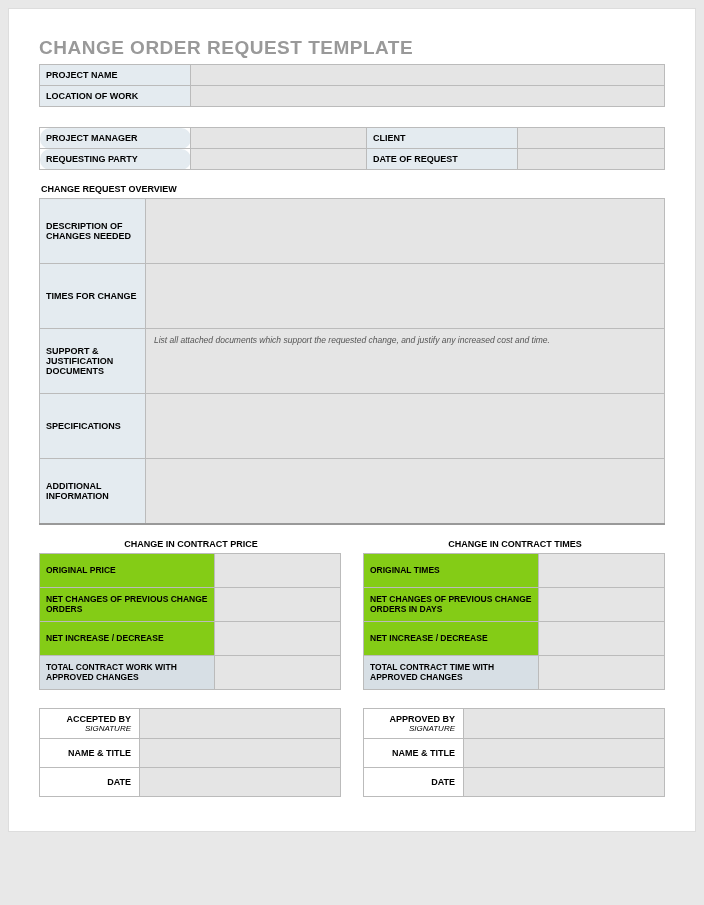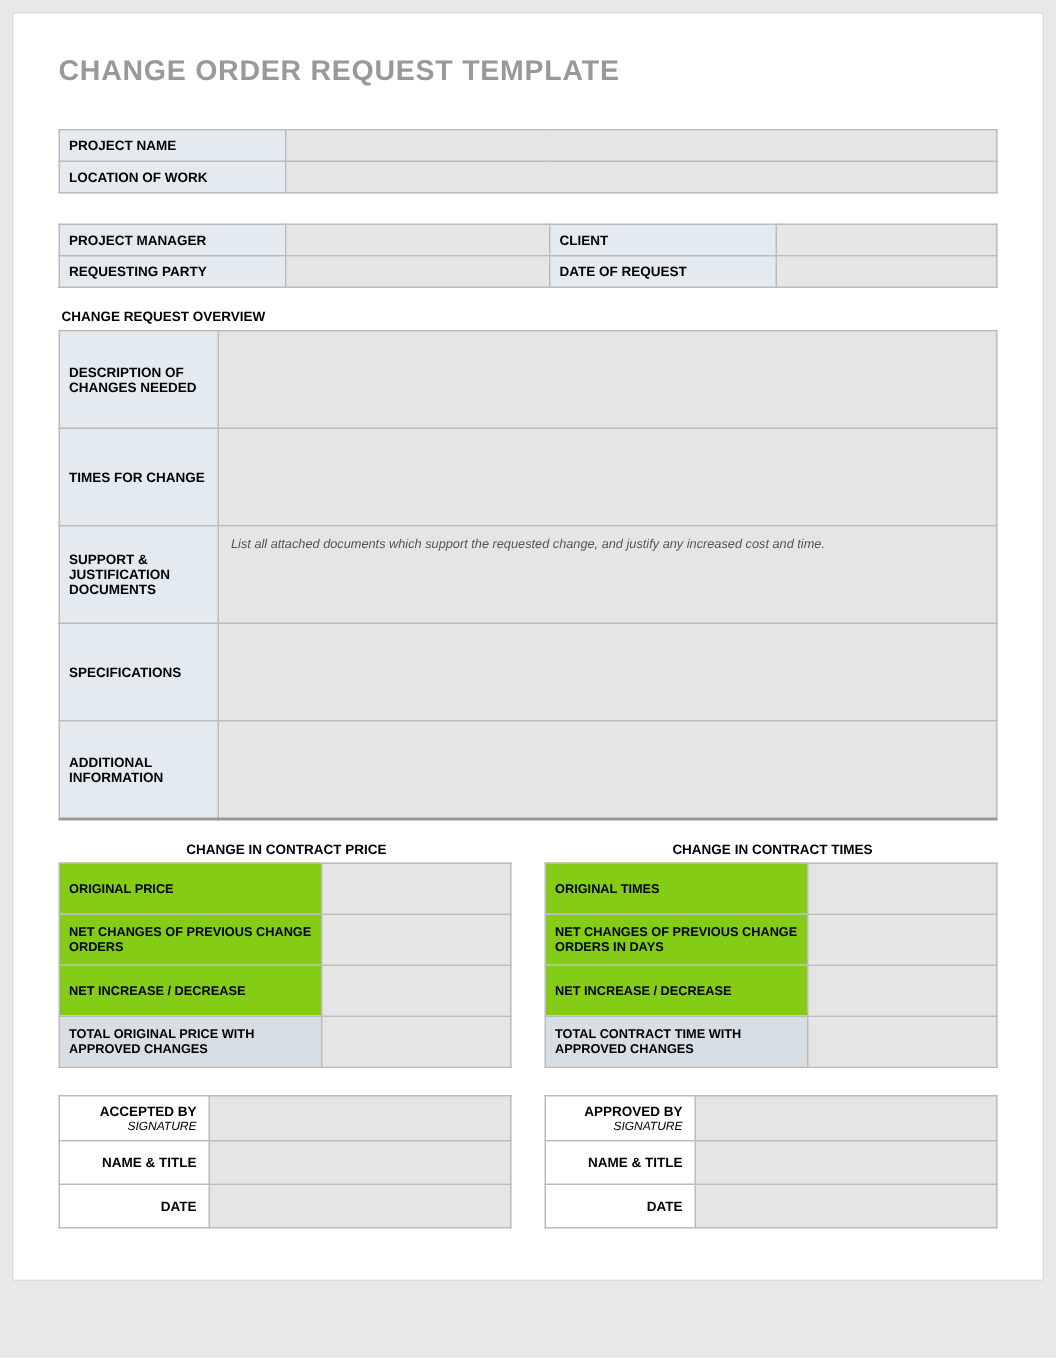--- a/index.html
+++ b/index.html
@@ -14,21 +14,21 @@
     background: #fff;
     width: 688px;
     padding: 28px 30px 34px 30px;
     border: 1px solid #ddd;
   }
   h1 {
     color: #999;
     font-weight: 700;
     font-size: 19px;
     letter-spacing: 0.5px;
-    margin-bottom: 27px;
+    margin-bottom: 5px;
   }
   table {
     border-collapse: collapse;
     width: 100%;
   }
   td, th {
     border: 1px solid #bbb;
     font-size: 9px;
     font-weight: 700;
     padding: 5px 6px;
@@ -54,21 +54,21 @@
   }
   .two-col > div { flex: 1; }
   .price td { height: 34px; }
   .price .lbl { width: 58%; font-size: 8.5px; background: #84cc16; }
   .price .lbl.total { background: #d7dfe5; }
   .sig td { height: 29px; font-size: 9px; }
   .sig .lbl { width: 100px; text-align: right; padding-right: 8px; }
   .sig .sub { font-weight: 400; font-style: italic; display: block; font-size: 8px; }
   .meta td { height: 21px; }
   .meta .lbl-blue { width: 151px; }
-  .meta .lbl-blue.sm { width: 132px; }
+  .meta .lbl-blue.sm { width: 132px; border-radius: 10px; }
 </style>
 </head>
 <body>
 
 <div class="page">
 
   <h1>CHANGE ORDER REQUEST TEMPLATE</h1>
 
   <table class="meta">
     <tbody>
@@ -135,21 +135,21 @@
             </tr>
             <tr>
               <td class="lbl">NET CHANGES OF PREVIOUS CHANGE ORDERS</td>
               <td class="val"></td>
             </tr>
             <tr>
               <td class="lbl">NET INCREASE / DECREASE</td>
               <td class="val"></td>
             </tr>
             <tr>
-              <td class="lbl total">TOTAL ORIGINAL PRICE WITH APPROVED CHANGES</td>
+              <td class="lbl total">TOTAL CONTRACT WORK WITH APPROVED CHANGES</td>
               <td class="val"></td>
             </tr>
           </tbody>
         </table>
     </div>
     <div>
       <div class="section-title center">CHANGE IN CONTRACT TIMES</div>
       <table class="price">
           <tbody id="times-body">
             <tr>

